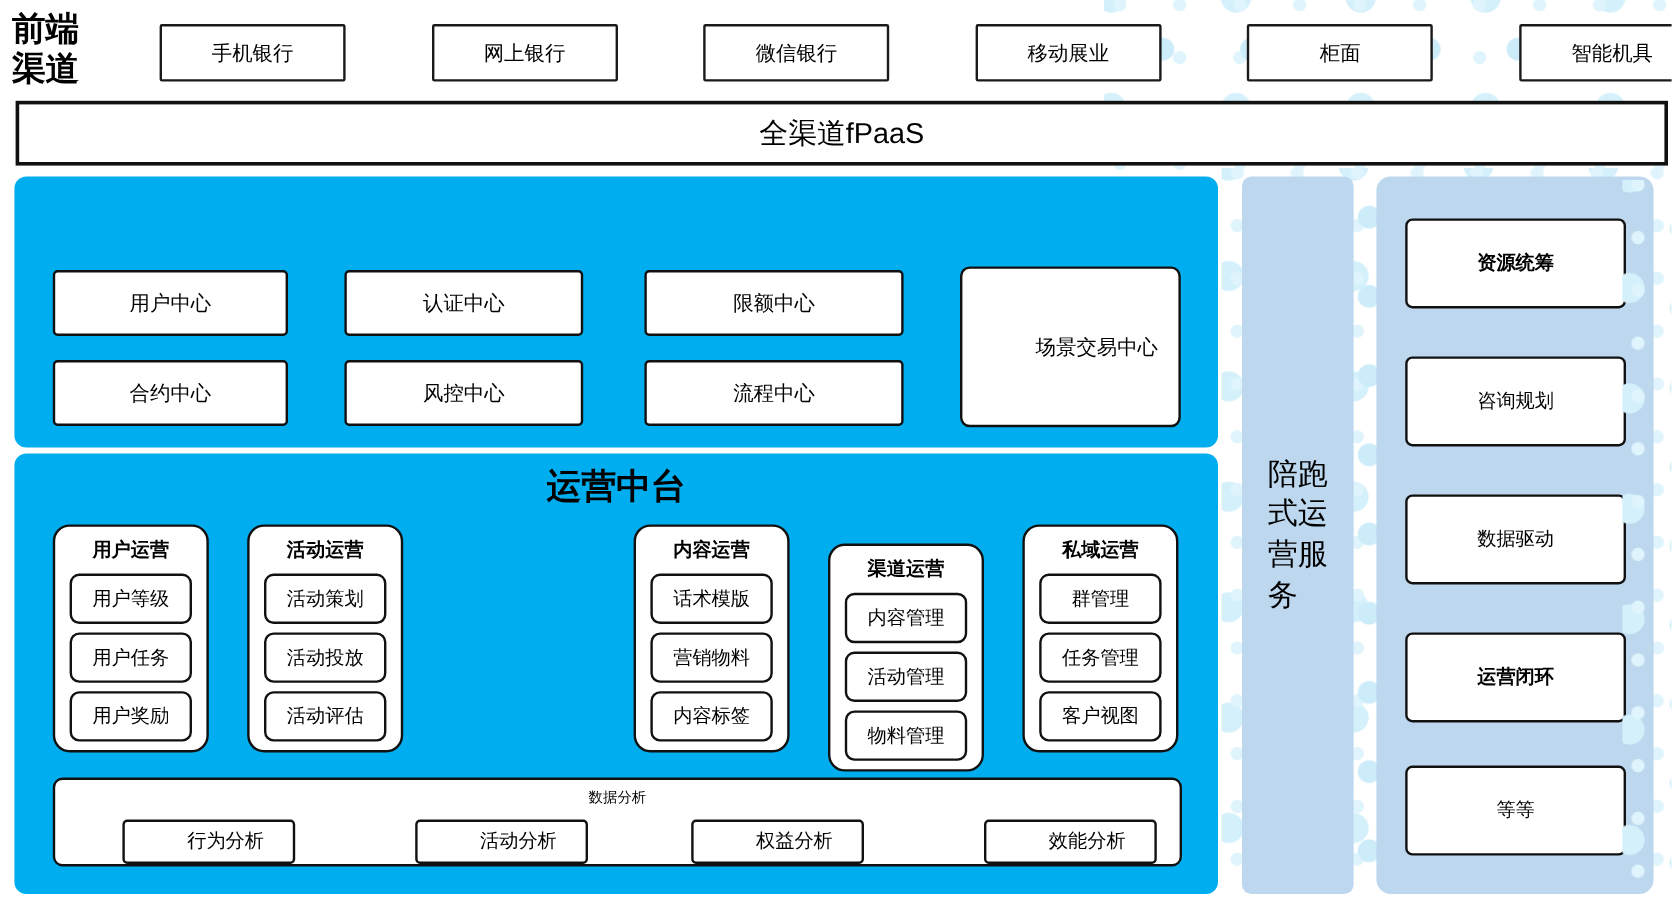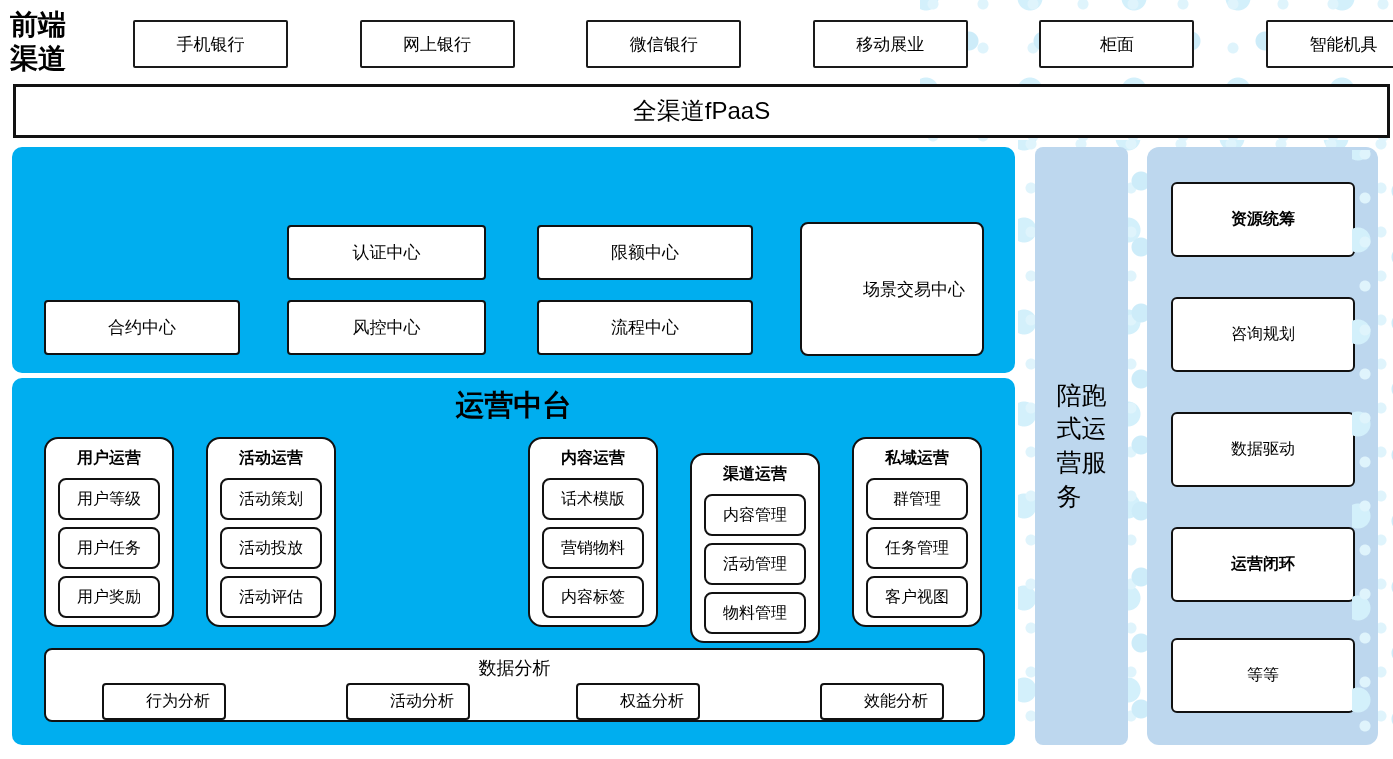--- a/index.html
+++ b/index.html
@@ -70,23 +70,23 @@
     display:flex; align-items:center; justify-content:center;
     font-size:16px; font-weight:500; margin-bottom:7px; flex:none;
   }
   .ops-item:last-child { margin-bottom:0; }
 
   
   .analysis-box {
     position:absolute; left:32px; top:270px; width:941px; height:74px;
     background:#fff; border:2px solid #111; border-radius:8px;
   }
-  .analysis-title { position:absolute; left:0; top:6px; width:100%; text-align:center; font-size:18px; font-weight:500; }
+  .analysis-title { position:absolute; left:0; top:6px; width:100%; text-align:center; font-size:12px; font-weight:500; }
   .analysis-item {
-    position:absolute; top:33px; width:124px; height:37px; background:#fff;
+    position:absolute; top:33px; width:144px; height:37px; background:#fff;
     border:2px solid #111; border-radius:4px;
     display:flex; align-items:center; justify-content:center; font-size:16px; font-weight:500;padding-left:28px;
   }
 
   
   .side-bar {
     left:1035px; top:147px; width:93px; height:598px; background:#BDD7EE; border-radius:8px;
     display:flex; align-items:center; justify-content:center; z-index:1;
   }
   .side-bar-text { font-size:25px; font-weight:500; line-height:1.35; text-align:left; }
@@ -115,20 +115,21 @@
   <div class="channel-box">网上银行</div>
   <div class="channel-box">微信银行</div>
   <div class="channel-box">移动展业</div>
   <div class="channel-box">柜面</div>
   <div class="channel-box">智能机具</div>
 </div>
 
 <div class="abs fpaas-bar">全渠道fPaaS</div>
 
 <div class="abs panel panel-trade">
+  <div class="wbox" style="left:32px;  top:78px;  width:196px; height:55px;">用户中心</div>
   <div class="wbox" style="left:275px; top:78px;  width:199px; height:55px;">认证中心</div>
   <div class="wbox" style="left:525px; top:78px;  width:216px; height:55px;">限额中心</div>
   <div class="wbox" style="left:32px;  top:153px; width:196px; height:55px;">合约中心</div>
   <div class="wbox" style="left:275px; top:153px; width:199px; height:55px;">风控中心</div>
   <div class="wbox" style="left:525px; top:153px; width:216px; height:55px;">流程中心</div>
   <div class="wbox tall-box" style="left:788px; top:75px; width:184px; height:134px;padding-left:44px;">场景交易中心</div>
 </div>
 
 <div class="abs panel panel-ops">
   <div class="panel-title">运营中台</div>

